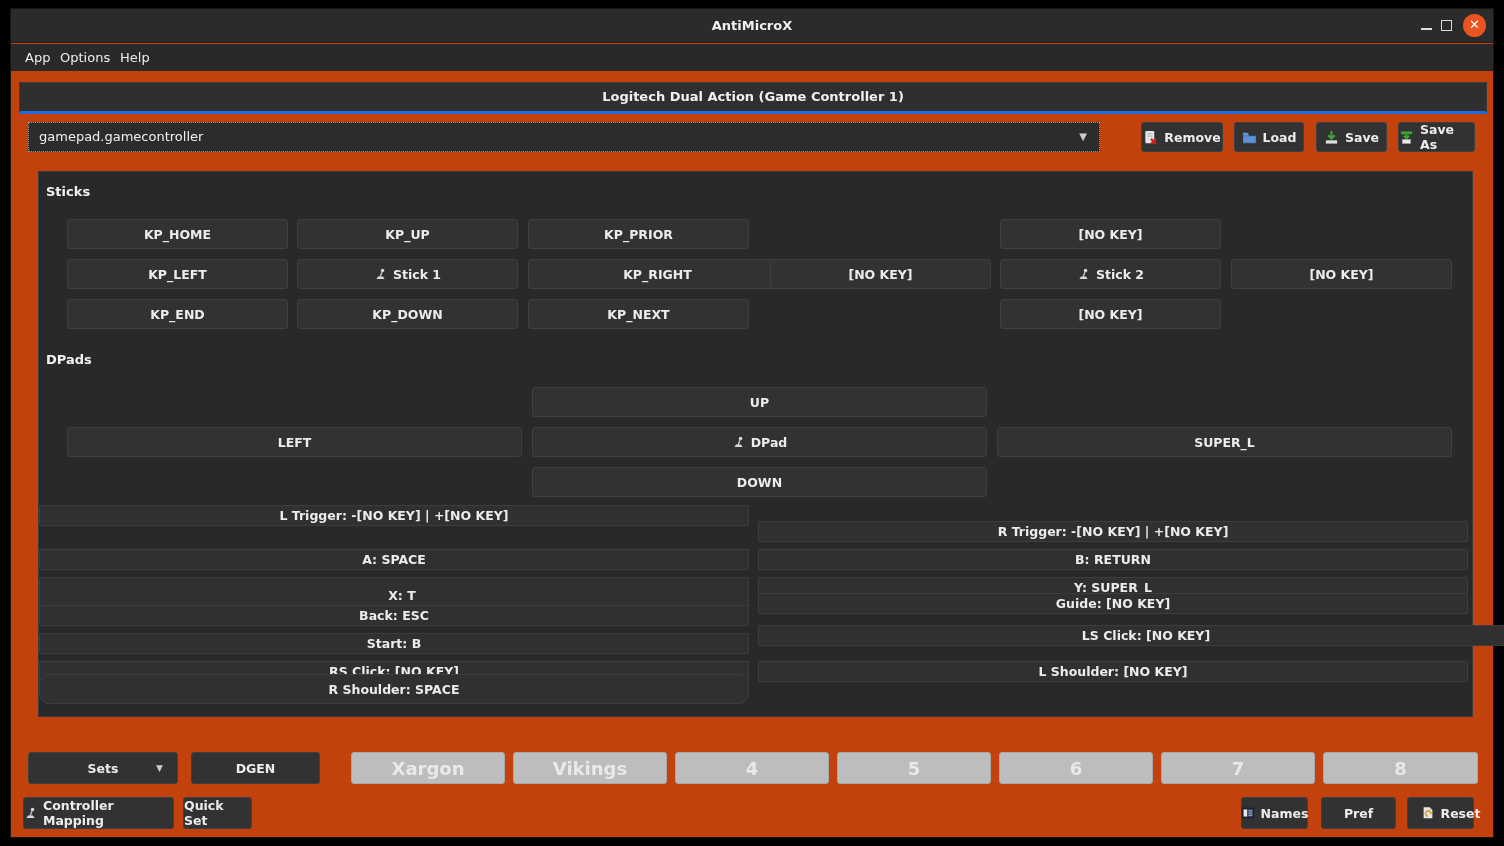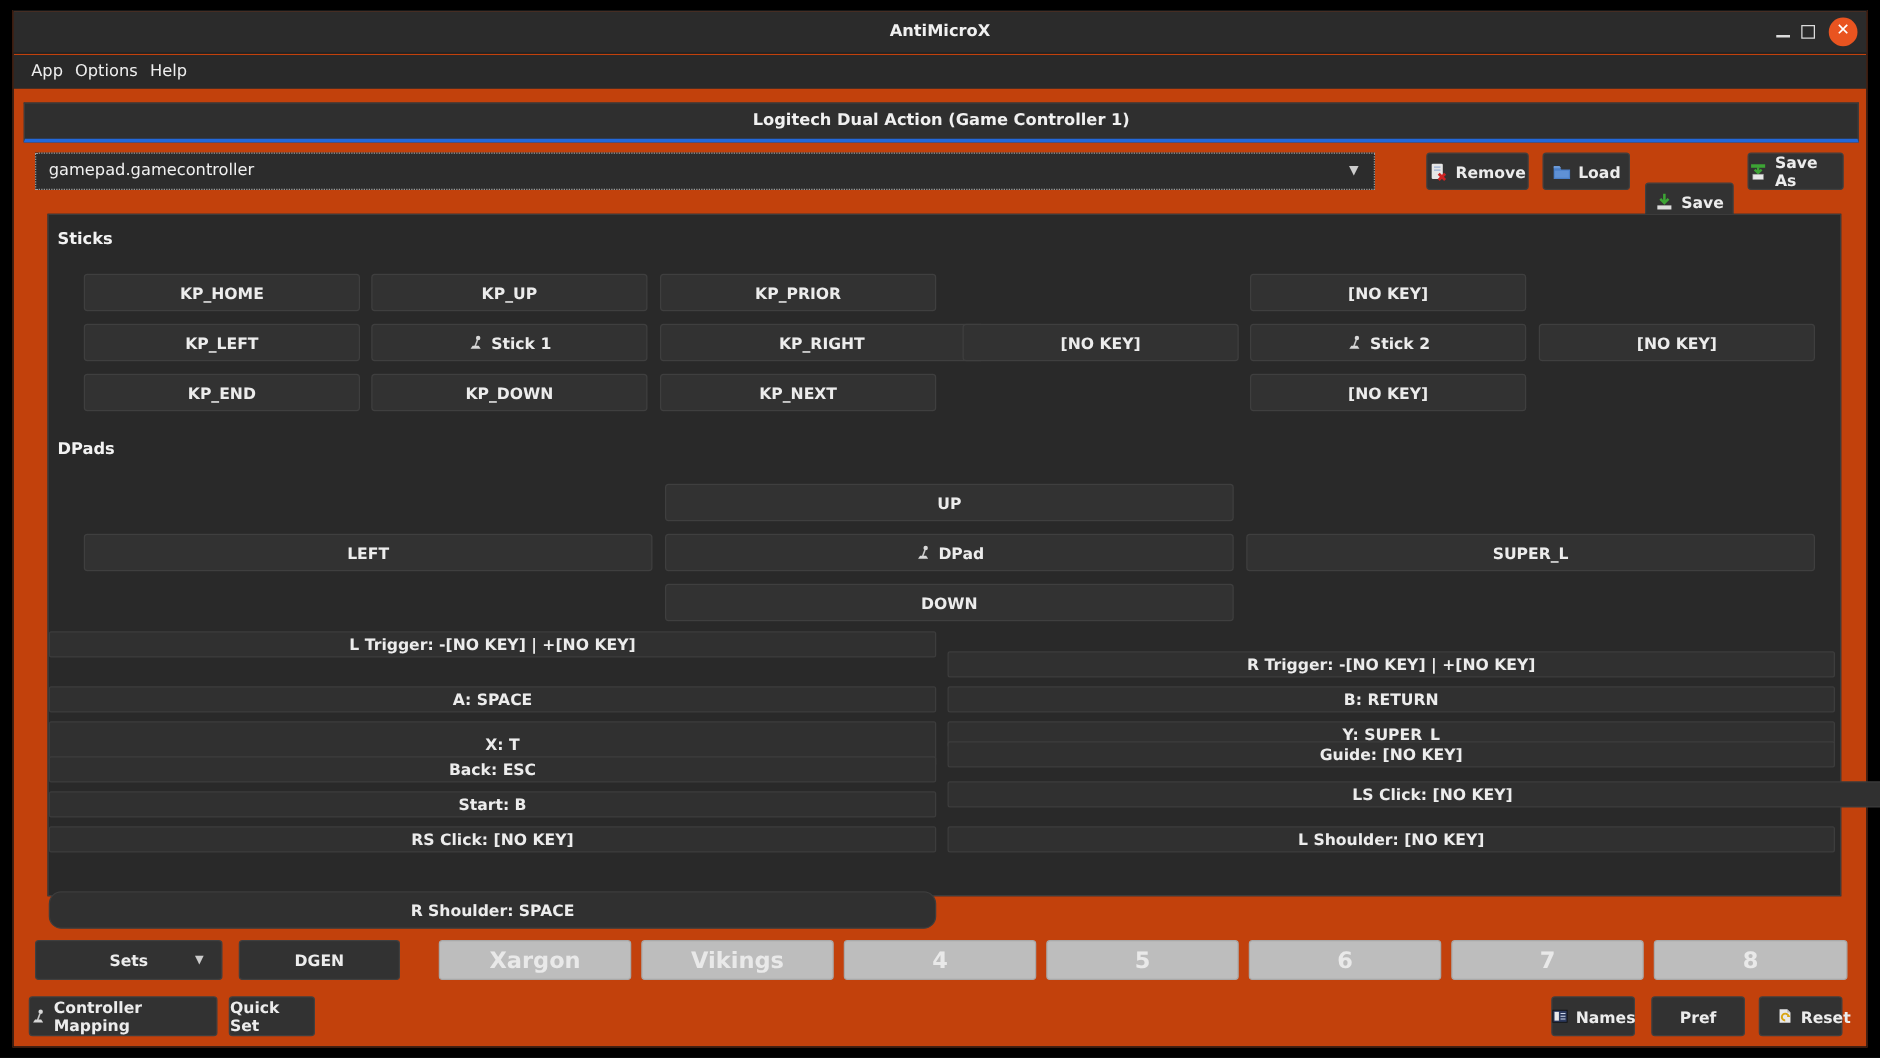--- a/index.html
+++ b/index.html
@@ -104,21 +104,21 @@
     <span>Remove</span>
   </div>
   <div class="btn" style="left:1223px; top:113px; width:70px; height:30px;">
     <svg width="15" height="15" viewBox="0 0 16 16">
         <path d="M1 4 h5 l1.5 2 H15 v8 H1 z" fill="#4a7fc9"></path>
         <path d="M1 3 h5 l1.5 2 H1 z" fill="#6b9ad8"></path>
         <rect x="2" y="7" width="12" height="6" fill="#5f91d6"></rect>
       </svg>
     <span>Load</span>
   </div>
-  <div class="btn" style="left:1305px; top:113px; width:71px; height:30px;margin-top:24px;">
+  <div class="btn" style="left:1305px; top:113px; width:71px; height:30px;">
     <svg width="15" height="15" viewBox="0 0 16 16">
         <path d="M8 1 v7 M4.5 5.5 L8 9 l3.5 -3.5" stroke="#3da435" stroke-width="2.2" fill="none"></path>
         <rect x="2" y="11" width="12" height="3.5" fill="#dddddd"></rect>
       </svg>
     <span>Save</span>
   </div>
   <div class="btn" style="left:1387px; top:113px; width:77px; height:30px;">
     <svg width="15" height="15" viewBox="0 0 16 16">
         <rect x="2" y="1.5" width="12" height="3" fill="#3da435"></rect>
         <path d="M8 4 v4 M5 6 L8 8.8 L11 6" stroke="#3da435" stroke-width="2" fill="none"></path>
@@ -181,21 +181,21 @@
   <div class="bar" style="left:28px;  top:540px; width:710px; height:21px;">A: SPACE</div>
   <div class="bar" style="left:747px; top:540px; width:710px; height:21px;">B: RETURN</div>
   <div class="bar" style="left:28px;  top:568px; width:710px; height:36px;padding-left:16px;">X: T</div>
   <div class="bar" style="left:747px; top:568px; width:710px; height:21px;">Y: SUPER_L</div>
   <div class="bar" style="left:28px;  top:596px; width:710px; height:21px;">Back: ESC</div>
   <div class="bar" style="left:747px; top:584px; width:710px; height:21px;">Guide: [NO KEY]</div>
   <div class="bar" style="left:28px;  top:624px; width:710px; height:21px;">Start: B</div>
   <div class="bar" style="left:747px; top:616px; width:776px; height:21px;">LS Click: [NO KEY]</div>
   <div class="bar" style="left:28px;  top:652px; width:710px; height:21px;">RS Click: [NO KEY]</div>
   <div class="bar" style="left:747px; top:652px; width:710px; height:21px;">L Shoulder: [NO KEY]</div>
-  <div class="bar" style="left:28px;  top:704px; width:710px; height:30px;border-radius:10px;">R Shoulder: SPACE</div>
+  <div class="bar" style="left:28px;  top:665px; width:710px; height:30px;border-radius:10px;">R Shoulder: SPACE</div>
 
   <div class="btn" style="left:17px; top:743px; width:150px; height:32px;">
     <span>Sets</span>
     <span class="arrow-down sets-arrow">▼</span>
   </div>
   <div class="btn" style="left:180px; top:743px; width:129px; height:32px;">DGEN</div>
   <div class="set-light" style="left:340px;  top:743px; width:154px; height:32px;">Xargon</div>
   <div class="set-light" style="left:502px;  top:743px; width:154px; height:32px;">Vikings</div>
   <div class="set-light" style="left:664px;  top:743px; width:154px; height:32px;">4</div>
   <div class="set-light" style="left:826px;  top:743px; width:154px; height:32px;">5</div>

